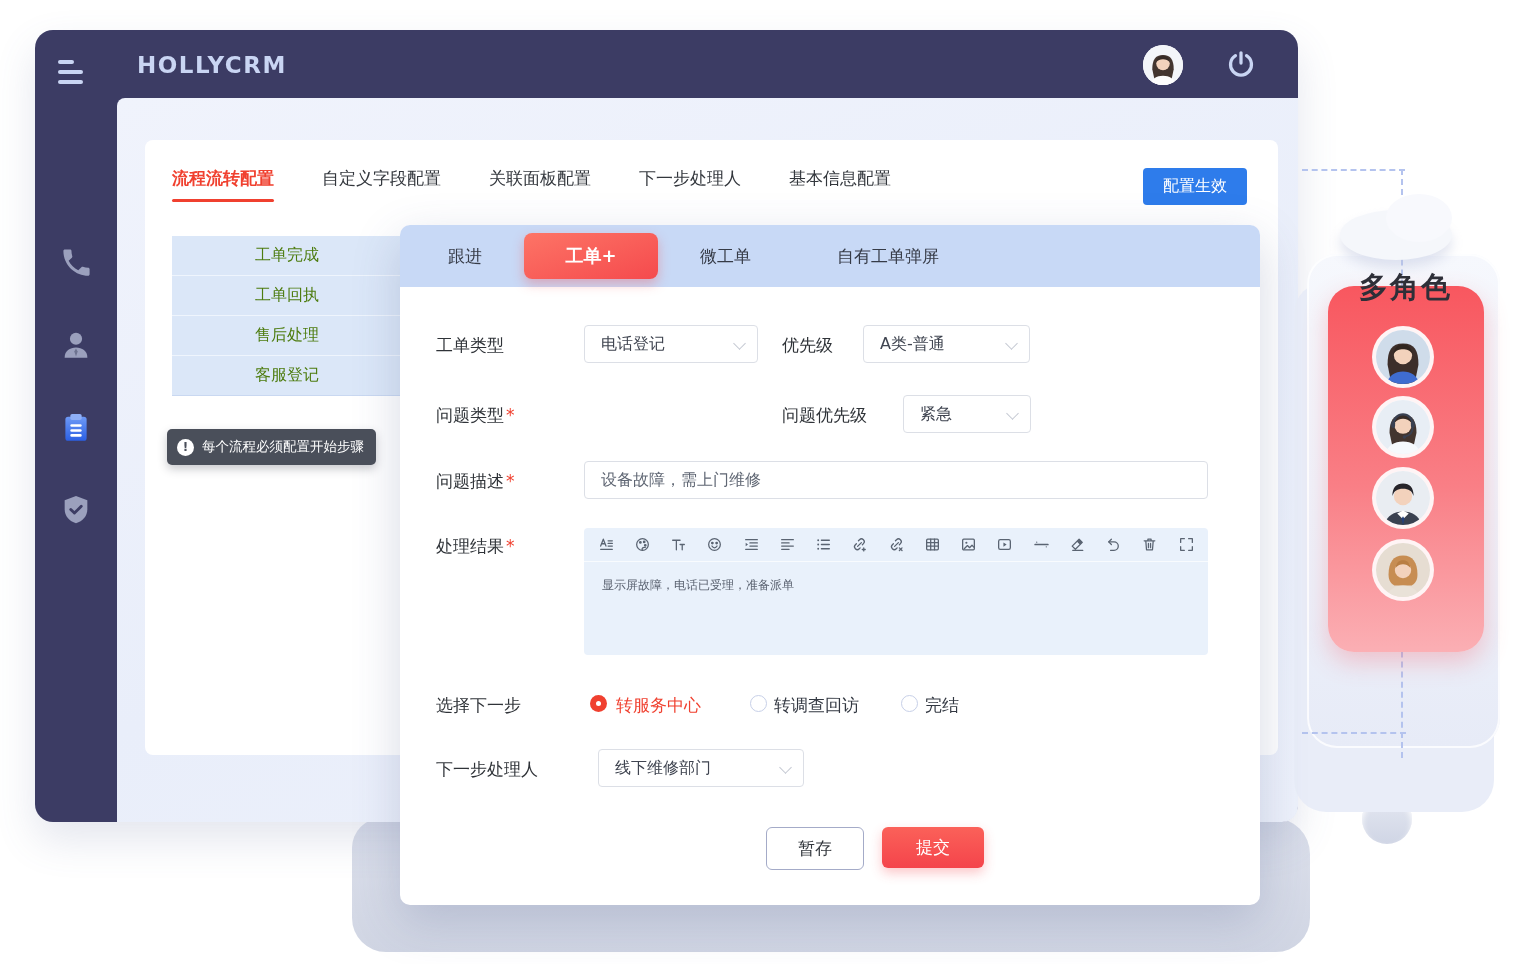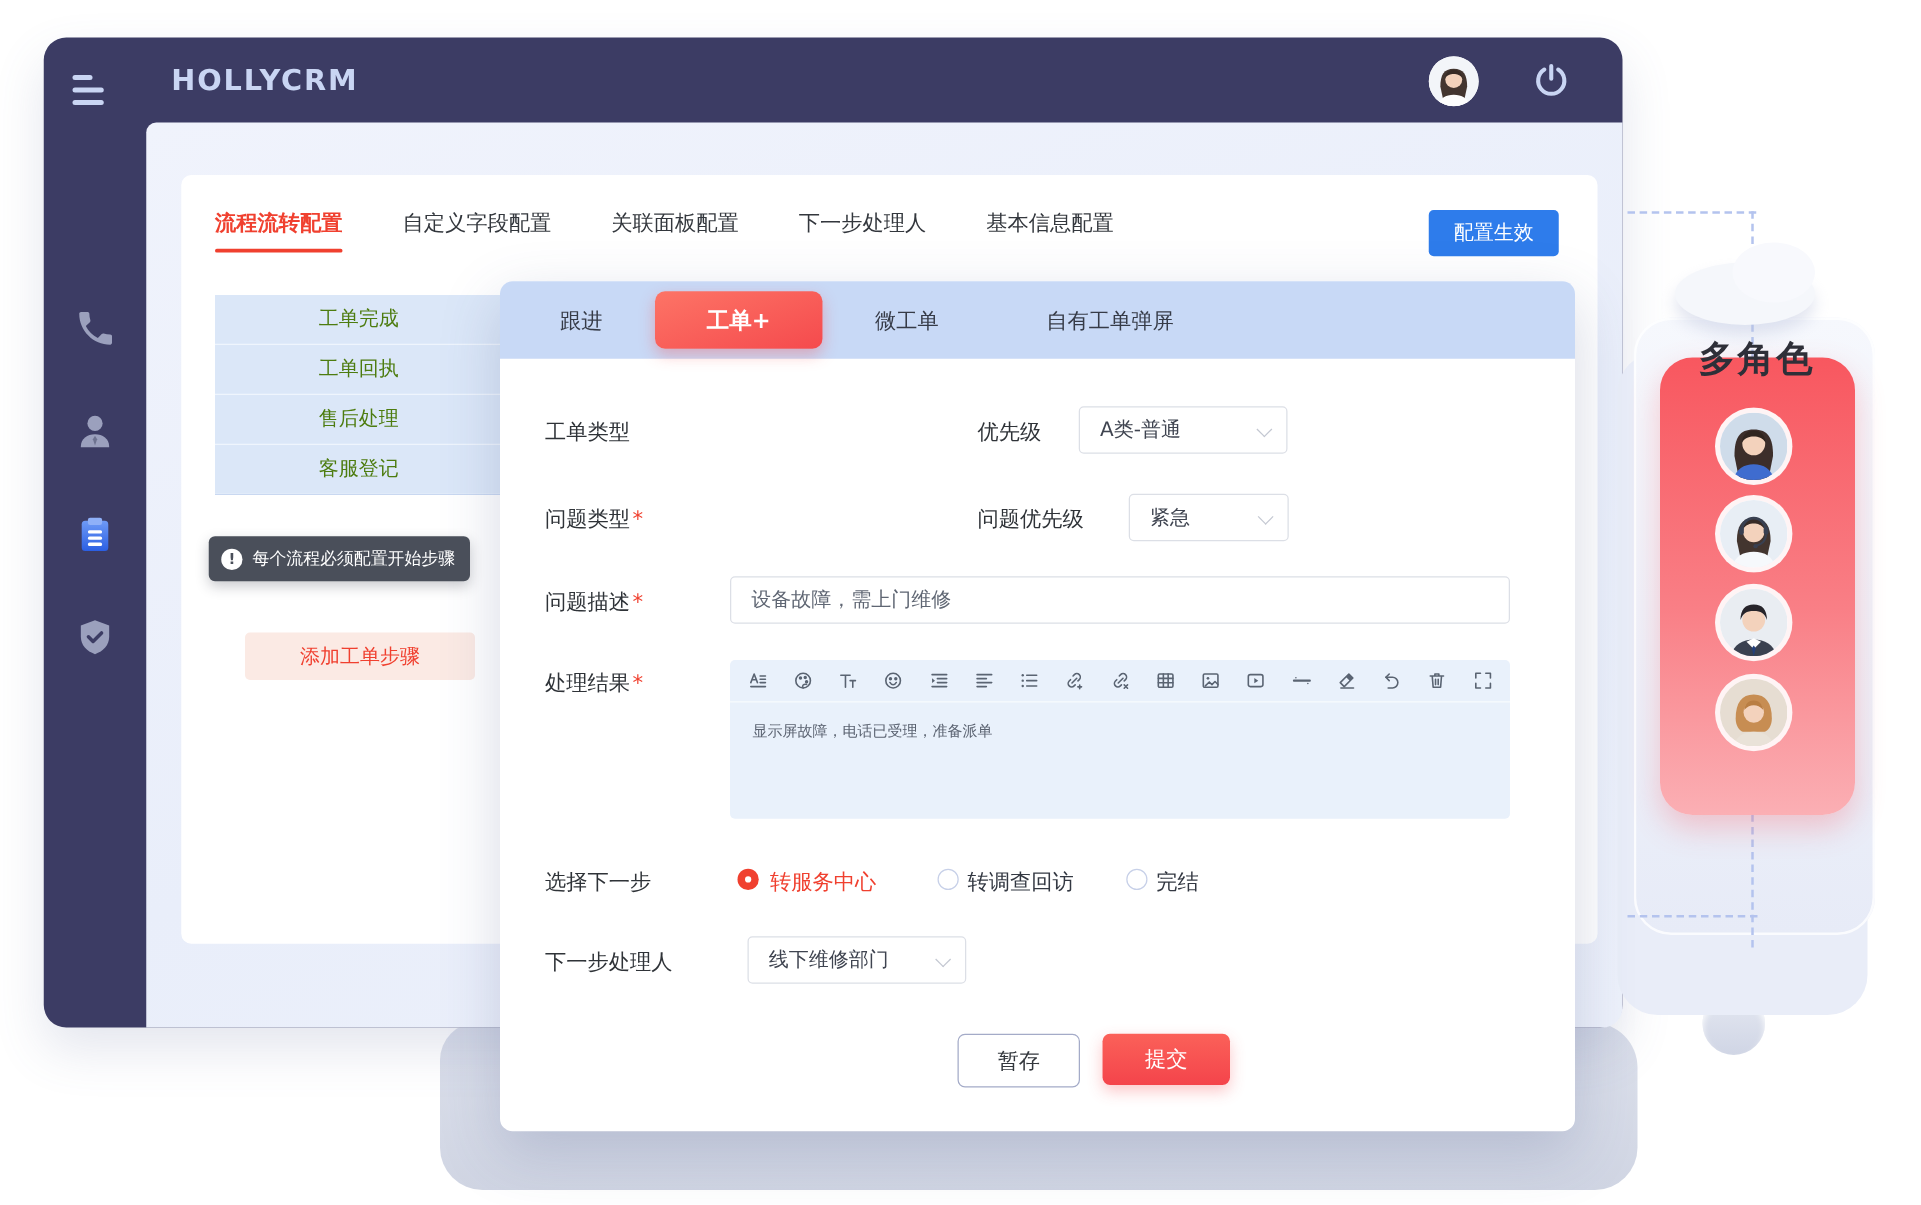--- a/index.html
+++ b/index.html
@@ -199,31 +199,34 @@
     <div class="wf-row">工单回执</div>
     <div class="wf-row">售后处理</div>
     <div class="wf-row">客服登记</div>
   </div>
 
   <div class="abs tooltip">
     <span class="mark">!</span>
     <span class="txt">每个流程必须配置开始步骤</span>
   </div>
 
-  <div class="abs add-step-btn">添加工单步骤</div>
 
   <div class="abs modal">
     <div class="modal-header">
       <div class="m-tab">跟进</div>
       <div class="m-tab-btn">工单+</div>
       <div class="m-tab">微工单</div>
       <div class="m-tab last">自有工单弹屏</div>
     </div>
 
     <div class="f-label" style="top:109px"><span>工单类型</span></div>
+    <div class="sel" style="left:184px;top:100px;width:174px">
+      <span>电话登记</span>
+      <span class="chev"></span>
+    </div>
     <div class="f-label" style="left:382px;top:109px"><span>优先级</span></div>
     <div class="sel" style="left:463px;top:100px;width:167px">
       <span>A类-普通</span>
       <span class="chev"></span>
     </div>
 
     <div class="f-label" style="top:179px">
       <span>问题类型</span><span class="req">*</span></div>
     <div class="f-label" style="left:382px;top:179px"><span>问题优先级</span></div>
     <div class="sel" style="left:503px;top:170px;width:128px">
@@ -349,21 +352,21 @@
 
     <div class="f-label" style="top:469px"><span>选择下一步</span></div>
     <span class="radio on" style="left:190px;top:470px"></span>
     <span class="radio-label sel-red" style="left:216px;top:469px">转服务中心</span>
     <span class="radio off" style="left:350px;top:470px"></span>
     <span class="radio-label" style="left:374px;top:469px">转调查回访</span>
     <span class="radio off" style="left:501px;top:470px"></span>
     <span class="radio-label" style="left:525px;top:469px">完结</span>
 
     <div class="f-label" style="top:533px"><span>下一步处理人</span></div>
-    <div class="sel" style="left:198px;top:524px;width:175px">
+    <div class="sel" style="left:198px;top:524px;width:206px">
       <span>线下维修部门</span>
       <span class="chev"></span>
     </div>
 
     <div class="btn-draft">暂存</div>
     <div class="btn-submit">提交</div>
   </div>
 
   <div class="abs dash-h dash-h1"></div>
   <div class="abs dash-v"></div>

